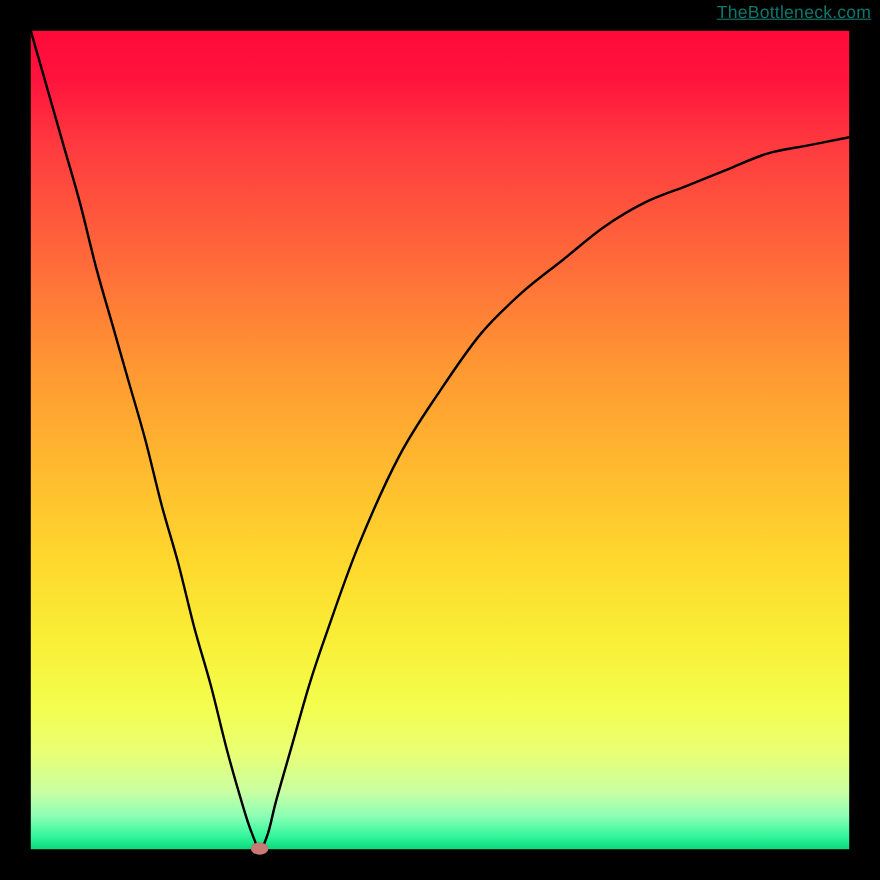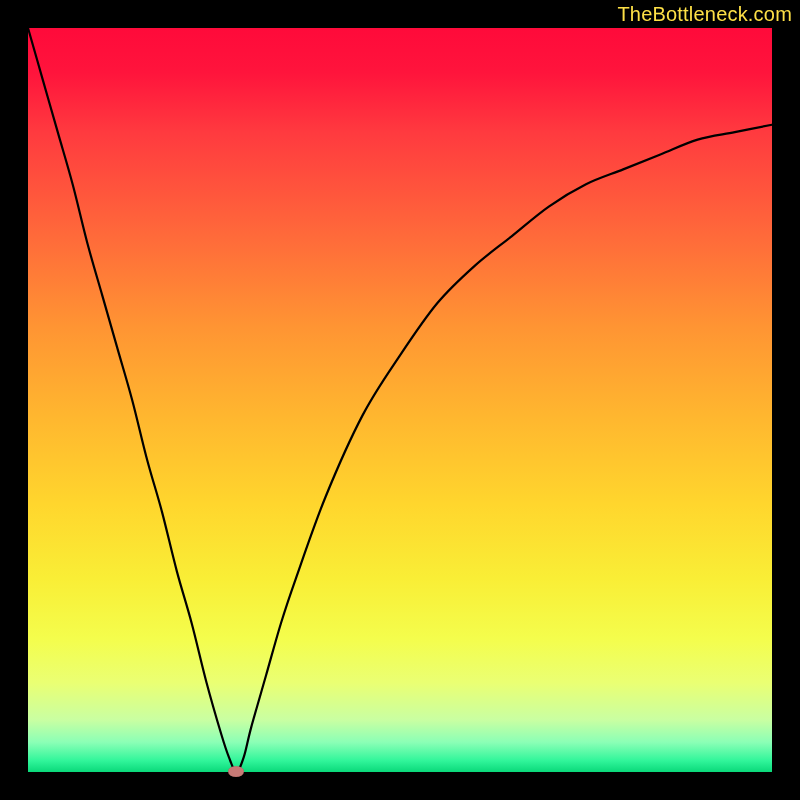--- a/index.html
+++ b/index.html
@@ -62,25 +62,26 @@
     width: 16px;
     height: 11px;
     border-radius: 50%;
     background: #c77a76;
     box-shadow: 0 0 0 0.3px rgba(0,0,0,0.15) inset;
   }
   .watermark {
     position: absolute;
     top: 3px;
     right: 8px;
-    color: #fde047;
-    font-size: 20px;
+    color: #0f766e;
+    font-size: 16px;
     font-weight: 500;
     letter-spacing: 0.2px;
     user-select: none;
+    text-decoration: underline;
   }
 </style>
 </head>
 <body>
 
 <div class="frame">
   <div class="plot-area">
     <svg class="curve-svg" viewBox="0 0 744 744" preserveAspectRatio="none">
       <path class="curve-path" d="M 0.00 0.00 C 2.48 8.68, 9.92 34.72, 14.88 52.08 C 19.84 69.44, 24.80 86.80, 29.76 104.16 C 34.72 121.52, 39.68 137.64, 44.64 156.24 C 49.60 174.84, 54.56 197.16, 59.52 215.76 C 64.48 234.36, 69.44 250.48, 74.40 267.84 C 79.36 285.20, 84.32 302.56, 89.28 319.92 C 94.24 337.28, 99.20 353.40, 104.16 372.00 C 109.12 390.60, 114.08 412.92, 119.04 431.52 C 124.00 450.12, 128.96 465.00, 133.92 483.60 C 138.88 502.20, 143.84 524.52, 148.80 543.12 C 153.76 561.72, 158.72 576.60, 163.68 595.20 C 168.64 613.80, 173.60 636.12, 178.56 654.72 C 183.52 673.32, 189.72 694.40, 193.44 706.80 C 197.16 719.20, 198.40 722.92, 200.88 729.12 C 203.36 735.32, 205.84 744.00, 208.32 744.00 C 210.80 744.00, 213.28 736.56, 215.76 729.12 C 218.24 721.68, 219.48 713.00, 223.20 699.36 C 226.92 685.72, 233.12 664.64, 238.08 647.28 C 243.04 629.92, 248.00 611.32, 252.96 595.20 C 257.92 579.08, 260.40 571.64, 267.84 550.56 C 275.28 529.48, 286.44 496.00, 297.60 468.72 C 308.76 441.44, 322.40 410.44, 334.80 386.88 C 347.20 363.32, 359.60 345.96, 372.00 327.36 C 384.40 308.76, 396.80 290.16, 409.20 275.28 C 421.60 260.40, 434.00 249.24, 446.40 238.08 C 458.80 226.92, 471.20 218.24, 483.60 208.32 C 496.00 198.40, 508.40 187.24, 520.80 178.56 C 533.20 169.88, 545.60 162.44, 558.00 156.24 C 570.40 150.04, 582.80 146.32, 595.20 141.36 C 607.60 136.40, 620.00 131.44, 632.40 126.48 C 644.80 121.52, 657.20 115.32, 669.60 111.60 C 682.00 107.88, 694.40 106.64, 706.80 104.16 C 719.20 101.68, 737.80 97.96, 744.00 96.72"></path>
     </svg>

